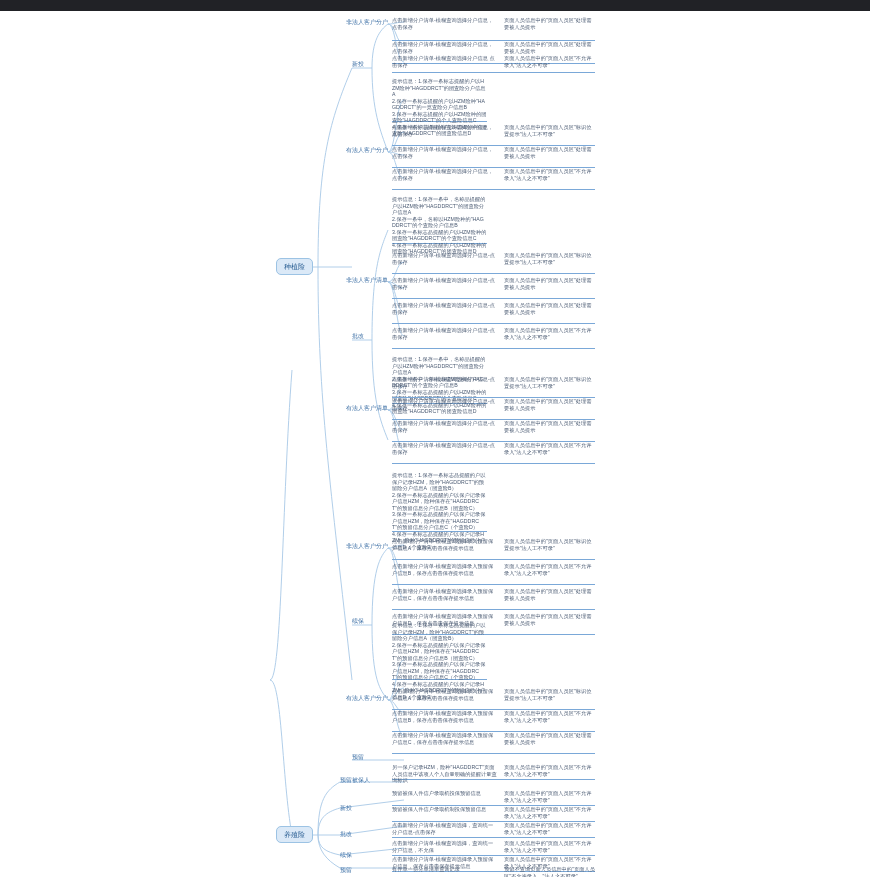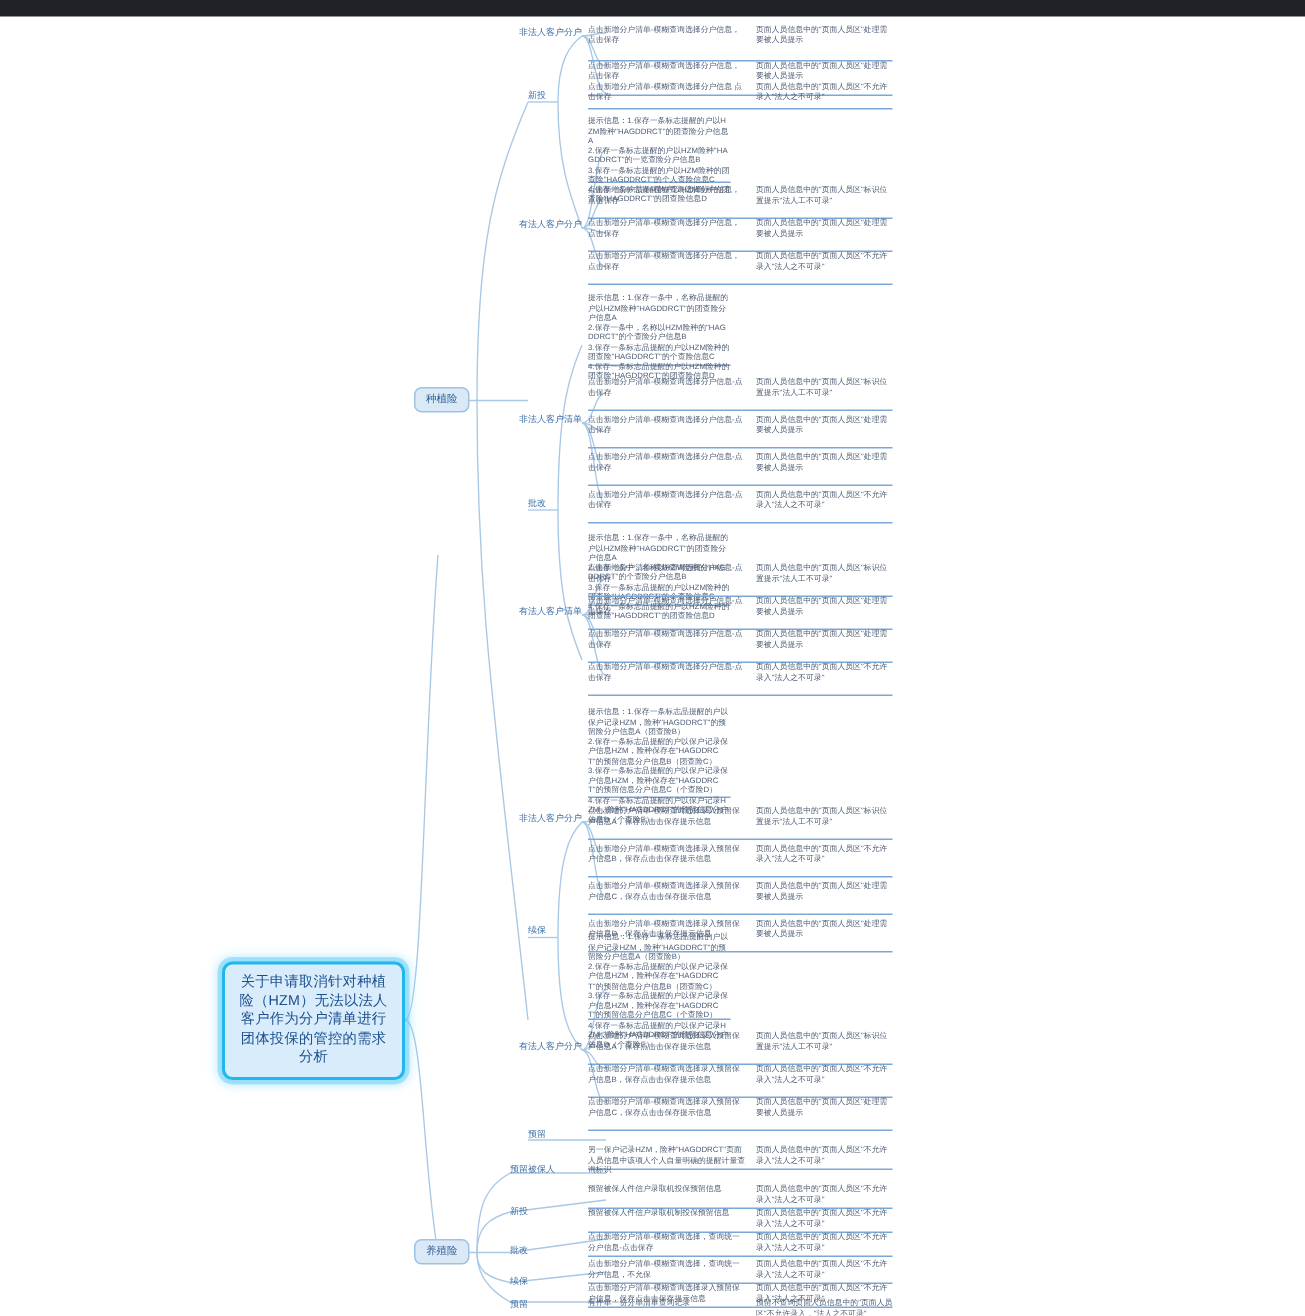--- a/index.html
+++ b/index.html
@@ -177,21 +177,20 @@
       <path d="M318 835 C 318 848, 326 852, 340 855"></path>
 
       <path d="M340 782 L 404 782"></path>
       <path d="M340 808 L 404 800"></path>
       <path d="M340 835 L 404 826"></path>
       <path d="M340 855 L 404 848"></path>
       <path d="M340 868 L 404 868"></path>
     </g>
   </svg>
 
-  <div class="root-node">关于申请取消针对种植险（HZM）无法以法人客户作为分户清单进行团体投保的管控的需求分析</div>
 
   <div class="b1" style="left:276px; top:258px;">种植险</div>
   <div class="b1" style="left:276px; top:826px;">养殖险</div>
 
   <div class="b2" style="left:352px; top:60px;">新投</div>
   <div class="b2" style="left:352px; top:332px;">批改</div>
   <div class="b2" style="left:352px; top:617px;">续保</div>
   <div class="b2" style="left:352px; top:753px;">预留</div>
 
   <div class="b3" style="left:346px; top:18px;">非法人客户分户</div>

